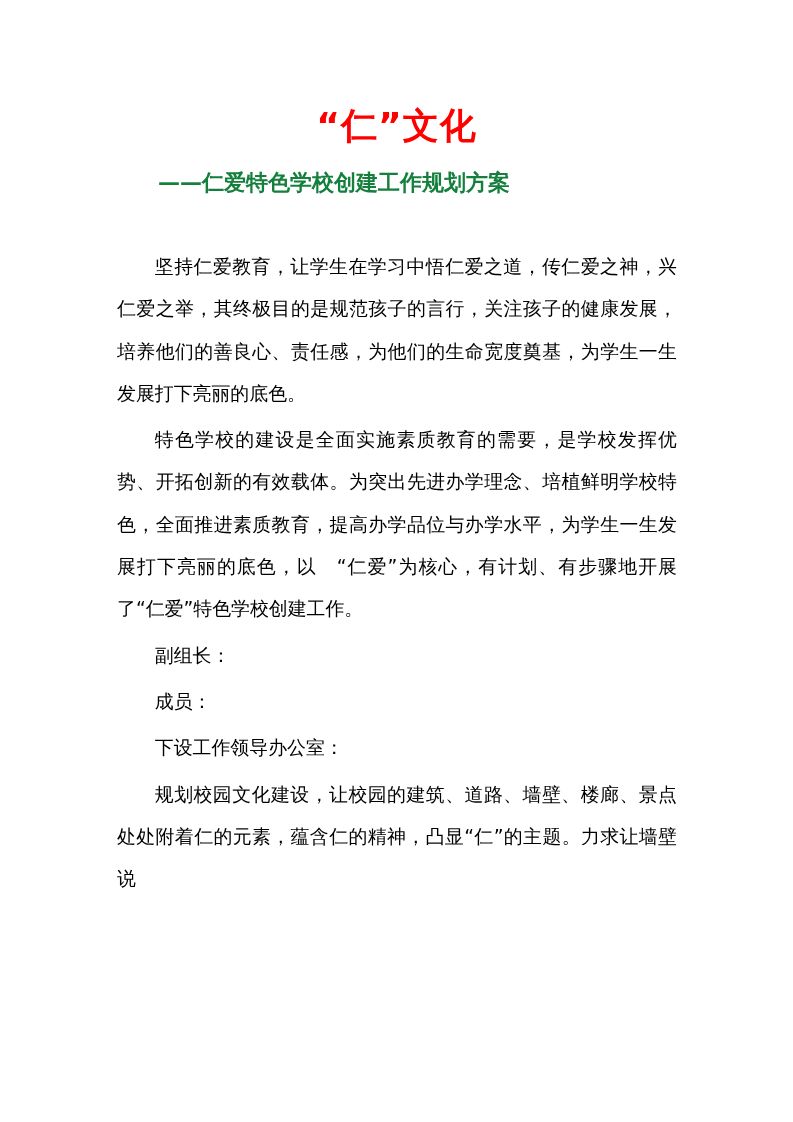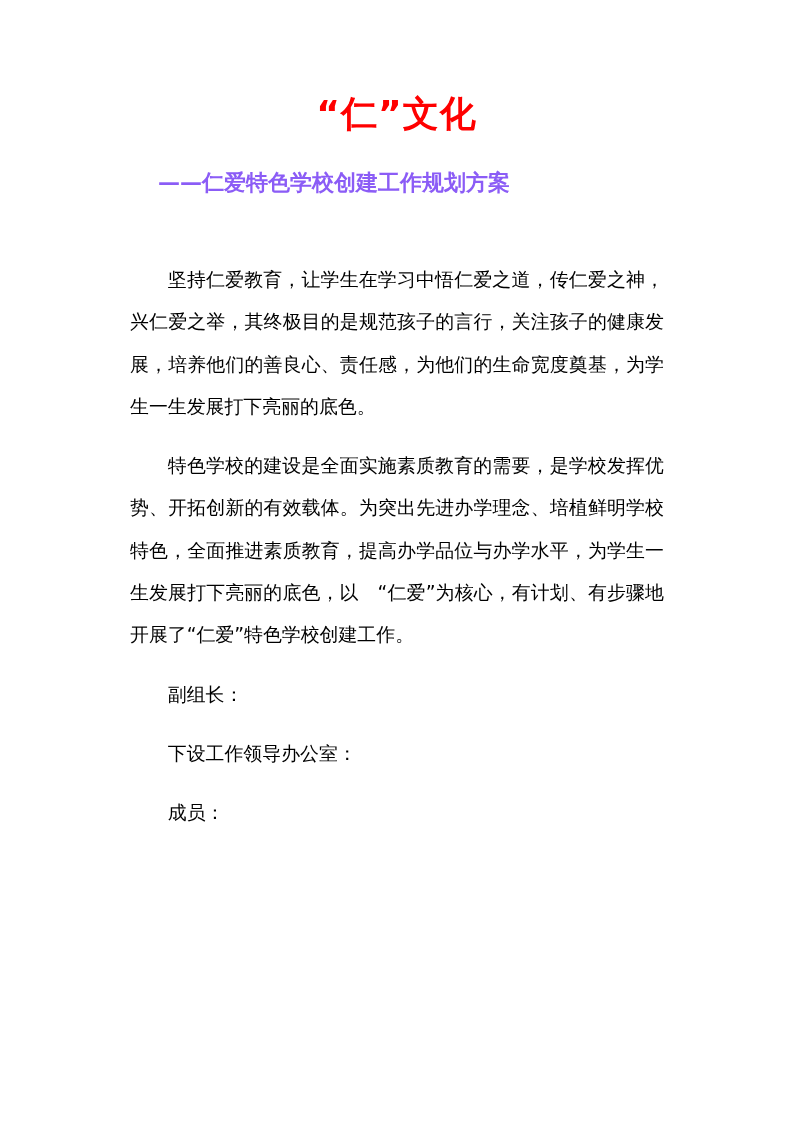--- a/index.html
+++ b/index.html
@@ -11,53 +11,53 @@
     position: relative;
     width: 793px;
     height: 1122px;
     background: #ffffff;
     overflow: hidden;
     font-family: "DejaVu Sans", sans-serif;
     color: #000000;
   }
   .doc-title {
     position: absolute;
-    top: 90px;
+    top: 102px;
     left: 0;
     width: 793px;
     text-align: center;
     font-size: 36px;
     font-weight: bold;
     line-height: 48px;
     color: #ff0000;
     letter-spacing: 1px;
   }
   .doc-subtitle {
     position: absolute;
     top: 166px;
     left: 0;
     width: 668px;
     text-align: center;
     font-size: 22px;
     font-weight: bold;
     line-height: 34px;
-    color: #8b5cf6;
+    color: #15803d;
   }
   .doc-body {
     position: absolute;
     top: 241px;
     left: 113px;
     width: 568px;
     font-size: 18.9px;
     line-height: 42.3px;
     text-align: justify;
     color: #000000;
   }
   .doc-body p {
-    margin: 17px;
+    margin: 4px;
     padding: 0;
     text-indent: 2em;
   }
   .doc-body p.heading {
     font-weight: bold;
   }
 </style>
 </head>
 <body>
 
@@ -71,21 +71,22 @@
 
     <p>坚持仁爱教育，让学生在学习中悟仁爱之道，传仁爱之神，兴仁爱之举，其终极目的是规范孩子的言行，关注孩子的健康发展，培养他们的善良心、责任感，为他们的生命宽度奠基，为学生一生发展打下亮丽的底色。</p>
 
 
     <p>特色学校的建设是全面实施素质教育的需要，是学校发挥优势、开拓创新的有效载体。为突出先进办学理念、培植鲜明学校特色，全面推进素质教育，提高办学品位与办学水平，为学生一生发展打下亮丽的底色，以　“仁爱”为核心，有计划、有步骤地开展了“仁爱”特色学校创建工作。</p>
 
 
 
     <p>副组长：</p>
 
+    <p>成员：</p>
+
     <p>下设工作领导办公室：</p>
 
-    <p>成员：</p>
 
-
+    <p>规划校园文化建设，让校园的建筑、道路、墙壁、楼廊、景点处处附着仁的元素，蕴含仁的精神，凸显“仁”的主题。力求让墙壁说</p>
 
   </div>
 
 </div>
 
 </body></html>

